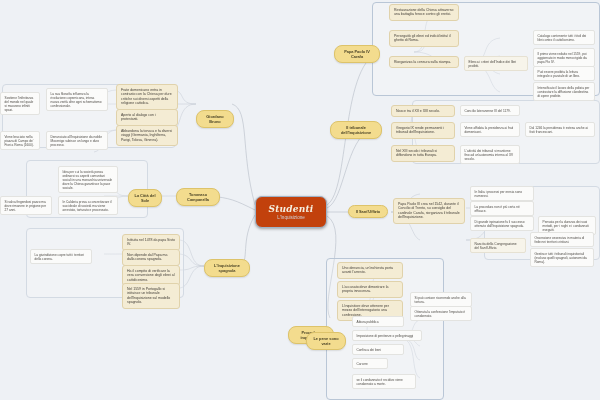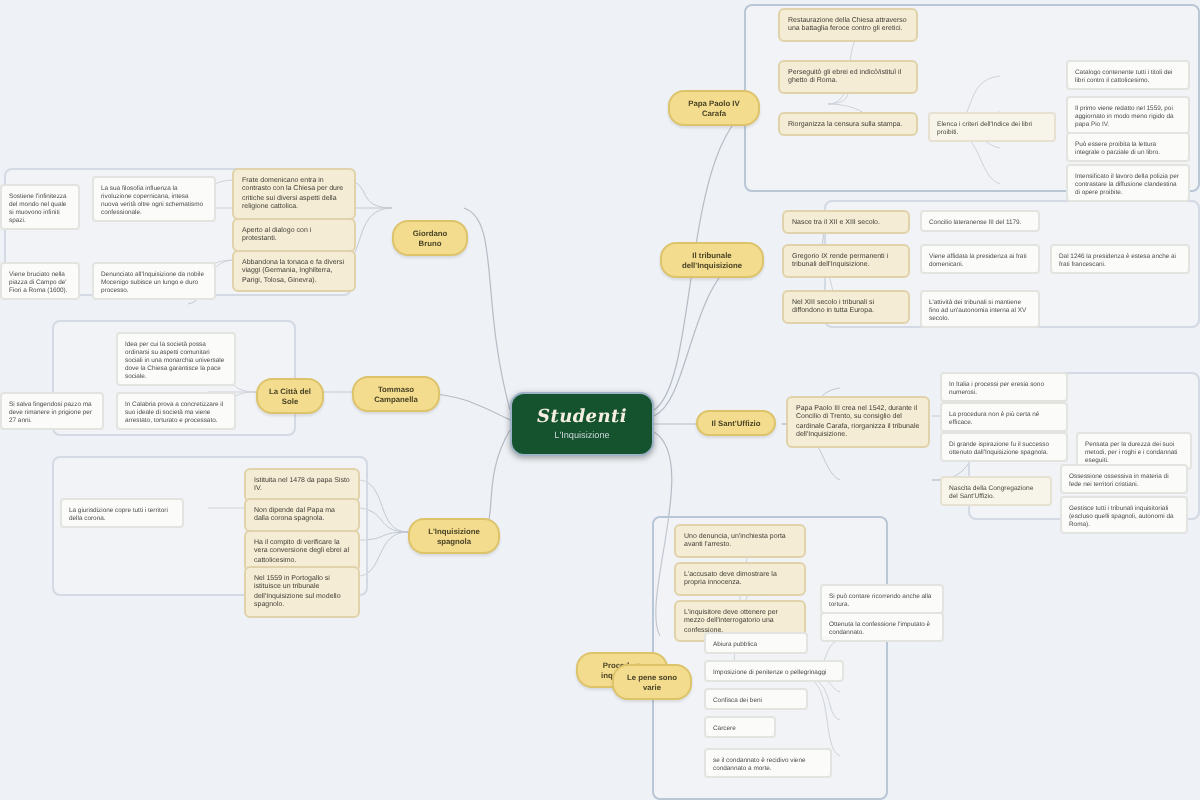--- a/index.html
+++ b/index.html
@@ -9,21 +9,21 @@
     font-family:"Liberation Sans",sans-serif;
     position:relative;
   }
   #canvas{position:absolute;inset:0;}
   svg.links{position:absolute;left:0;top:0;width:600px;height:400px;pointer-events:none;}
 
   .node{position:absolute;box-sizing:border-box;}
 
   
   .central{
-    background:#14532d;border:1px solid #9fb3c8;border-radius:7px;
+    background:#c2410c;border:1px solid #9fb3c8;border-radius:7px;
     width:72px;height:32px;left:255px;top:196px;
     display:flex;flex-direction:column;align-items:center;justify-content:center;
     box-shadow:0 1px 3px rgba(0,0,0,.35);
   }
   .central .t1{
     color:#f5efe0;font-family:"DejaVu Serif",serif;font-weight:bold;font-style:italic;
     font-size:9px;letter-spacing:.2px;line-height:10px;
   }
   .central .t2{color:#cfd6de;font-size:4.6px;line-height:6px;margin-top:1px;}
 

